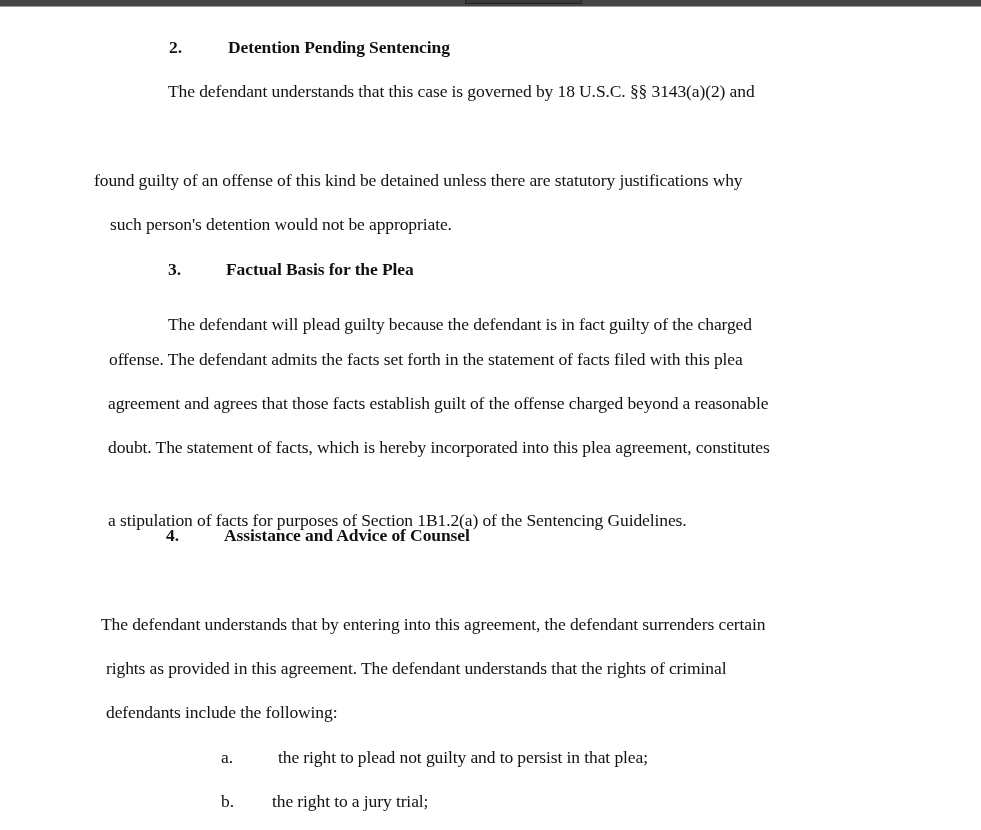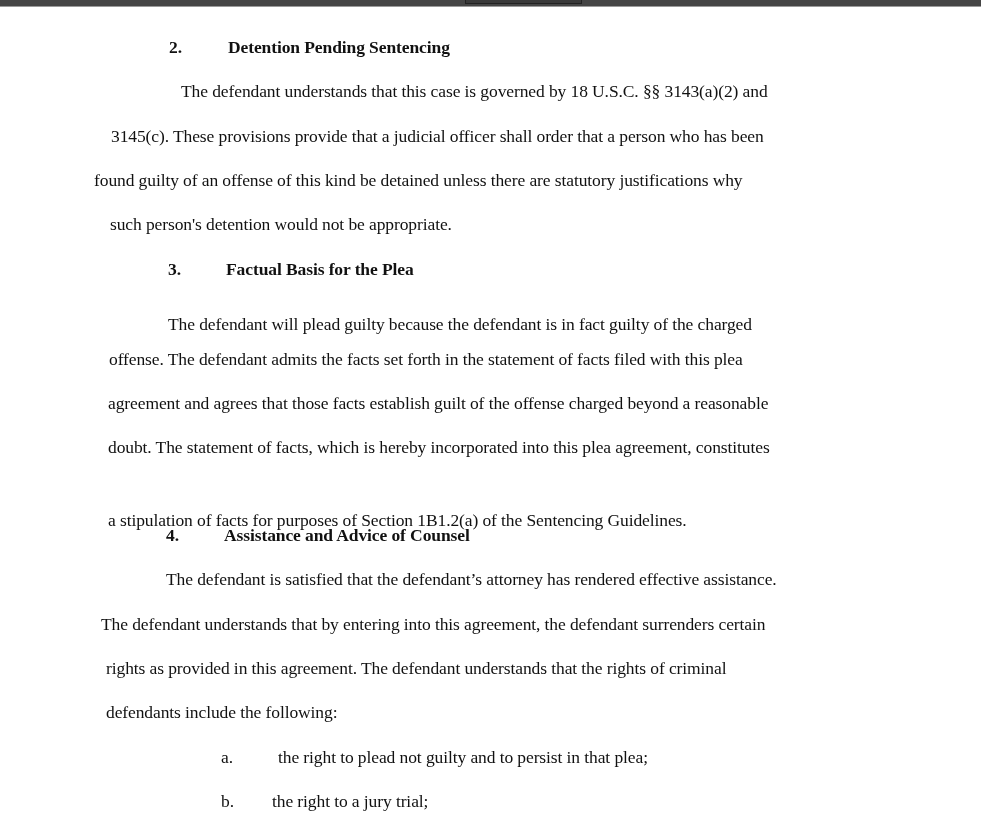--- a/index.html
+++ b/index.html
@@ -16,40 +16,38 @@
 <div class="topbar">
   <div class="topbar-tab"></div>
 </div>
 
 <div class="page">
 
   <div class="line heading" style="left:169px; top:30px;">
     <span>2.</span>
     <span style="position:absolute; left:59px;">Detention Pending Sentencing</span>
   </div>
-  <div class="line" style="left:181px; top:74px;">The defendant understands that this case is governed by 18 U.S.C. §§ 3143(a)(2) and</div>
-  <div class="line" style="left:111px; top:119px;">3145(c).  These provisions provide that a judicial officer shall order that a person who has been</div>
+  <div class="line" style="left:168px; top:74px;">The defendant understands that this case is governed by 18 U.S.C. §§ 3143(a)(2) and</div>
   <div class="line" style="left:94px; top:163px;">found guilty of an offense of this kind be detained unless there are statutory justifications why</div>
   <div class="line" style="left:110px; top:207px;">such person's detention would not be appropriate.</div>
 
   <div class="line heading" style="left:168px; top:252px;">
     <span>3.</span>
     <span style="position:absolute; left:58px;">Factual Basis for the Plea</span>
   </div>
   <div class="line" style="left:168px; top:297px;margin-top:10px;">The defendant will plead guilty because the defendant is in fact guilty of the charged</div>
   <div class="line" style="left:109px; top:342px;">offense.  The defendant admits the facts set forth in the statement of facts filed with this plea</div>
   <div class="line" style="left:108px; top:386px;">agreement and agrees that those facts establish guilt of the offense charged beyond a reasonable</div>
   <div class="line" style="left:108px; top:430px;">doubt.  The statement of facts, which is hereby incorporated into this plea agreement, constitutes</div>
   <div class="line" style="left:108px; top:503px;">a stipulation of facts for purposes of Section 1B1.2(a) of the Sentencing Guidelines.</div>
 
   <div class="line heading" style="left:166px; top:518px;">
     <span>4.</span>
     <span style="position:absolute; left:58px;text-align:center;">Assistance and Advice of Counsel</span>
   </div>
-  <div class="line" style="left:166px; top:562px;">The defendant is satisfied that the defendant’s attorney has rendered effective assistance.</div>
   <div class="line" style="left:101px; top:607px;">The defendant understands that by entering into this agreement, the defendant surrenders certain</div>
   <div class="line" style="left:106px; top:651px;">rights as provided in this agreement.  The defendant understands that the rights of criminal</div>
   <div class="line" style="left:106px; top:695px;">defendants include the following:</div>
 
   <div class="line" style="left:221px; top:740px;">
     <span>a.</span>
     <span style="position:absolute; left:57px;">the right to plead not guilty and to persist in that plea;</span>
   </div>
   <div class="line" style="left:221px; top:784px;">
     <span>b.</span>

